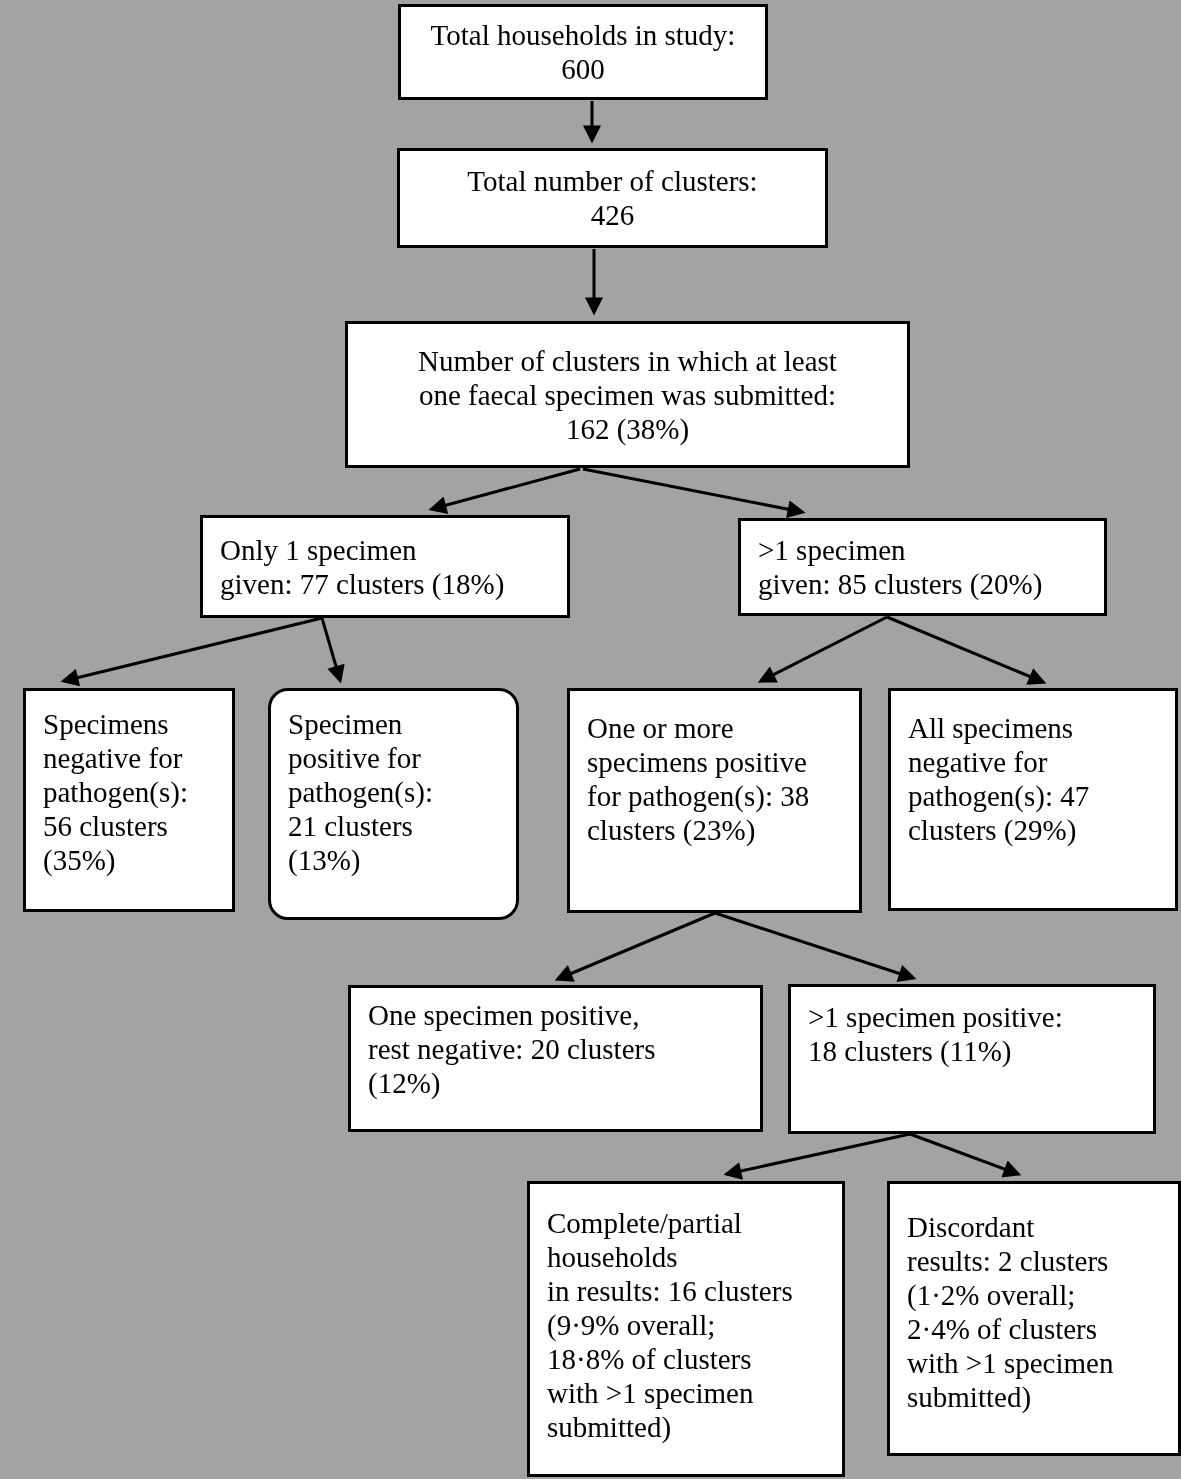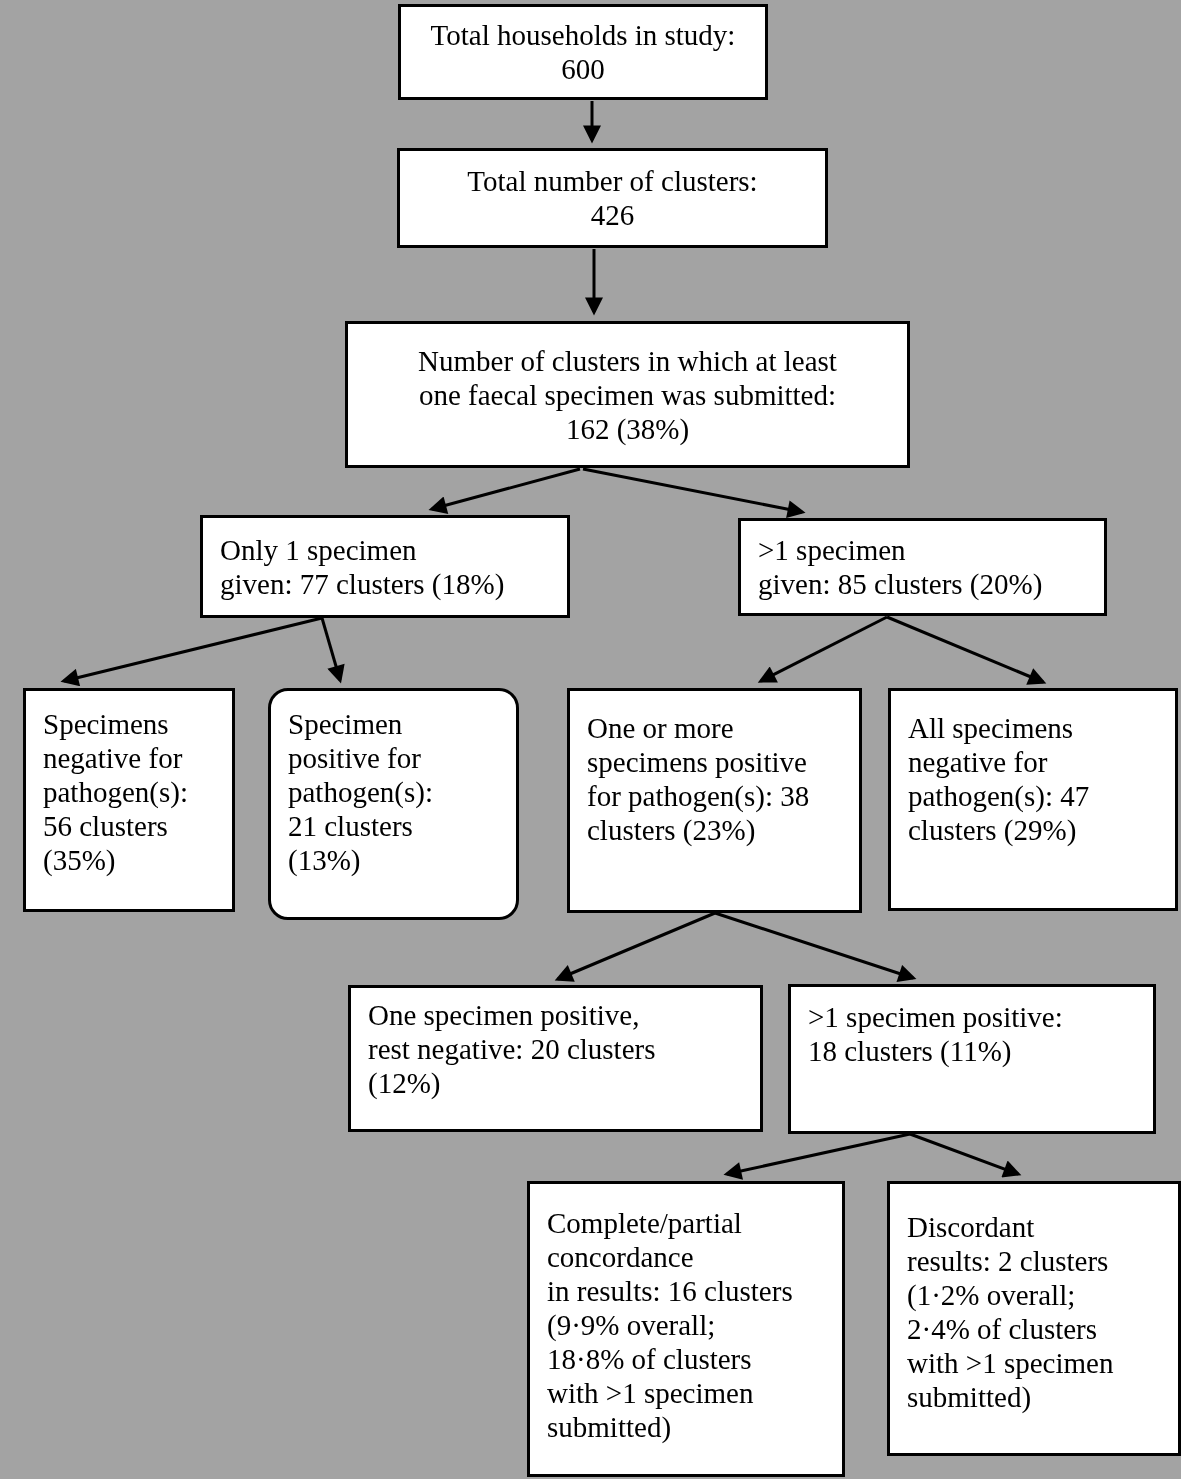--- a/index.html
+++ b/index.html
@@ -104,21 +104,21 @@
     <div class="ln">(12%)</div>
   </div>
 
   <div class="node t" style="left:788px;top:984px;width:368px;height:150px;padding-top:13px;">
     <div class="ln">&gt;1 specimen positive:</div>
     <div class="ln">18 clusters (11%)</div>
   </div>
 
   <div class="node t" style="left:519px;top:1181px;width:318px;height:296px;padding-top:22px;margin-left:8px;">
     <div class="ln">Complete/partial</div>
-    <div class="ln">concordance</div>
+    <div class="ln">households</div>
     <div class="ln">in results: 16 clusters</div>
     <div class="ln">(9·9% overall;</div>
     <div class="ln">18·8% of clusters</div>
     <div class="ln">with &gt;1 specimen</div>
     <div class="ln">submitted)</div>
   </div>
 
   <div class="node t" style="left:887px;top:1181px;width:294px;height:275px;padding-top:26px;">
     <div class="ln">Discordant</div>
     <div class="ln">results: 2 clusters</div>

